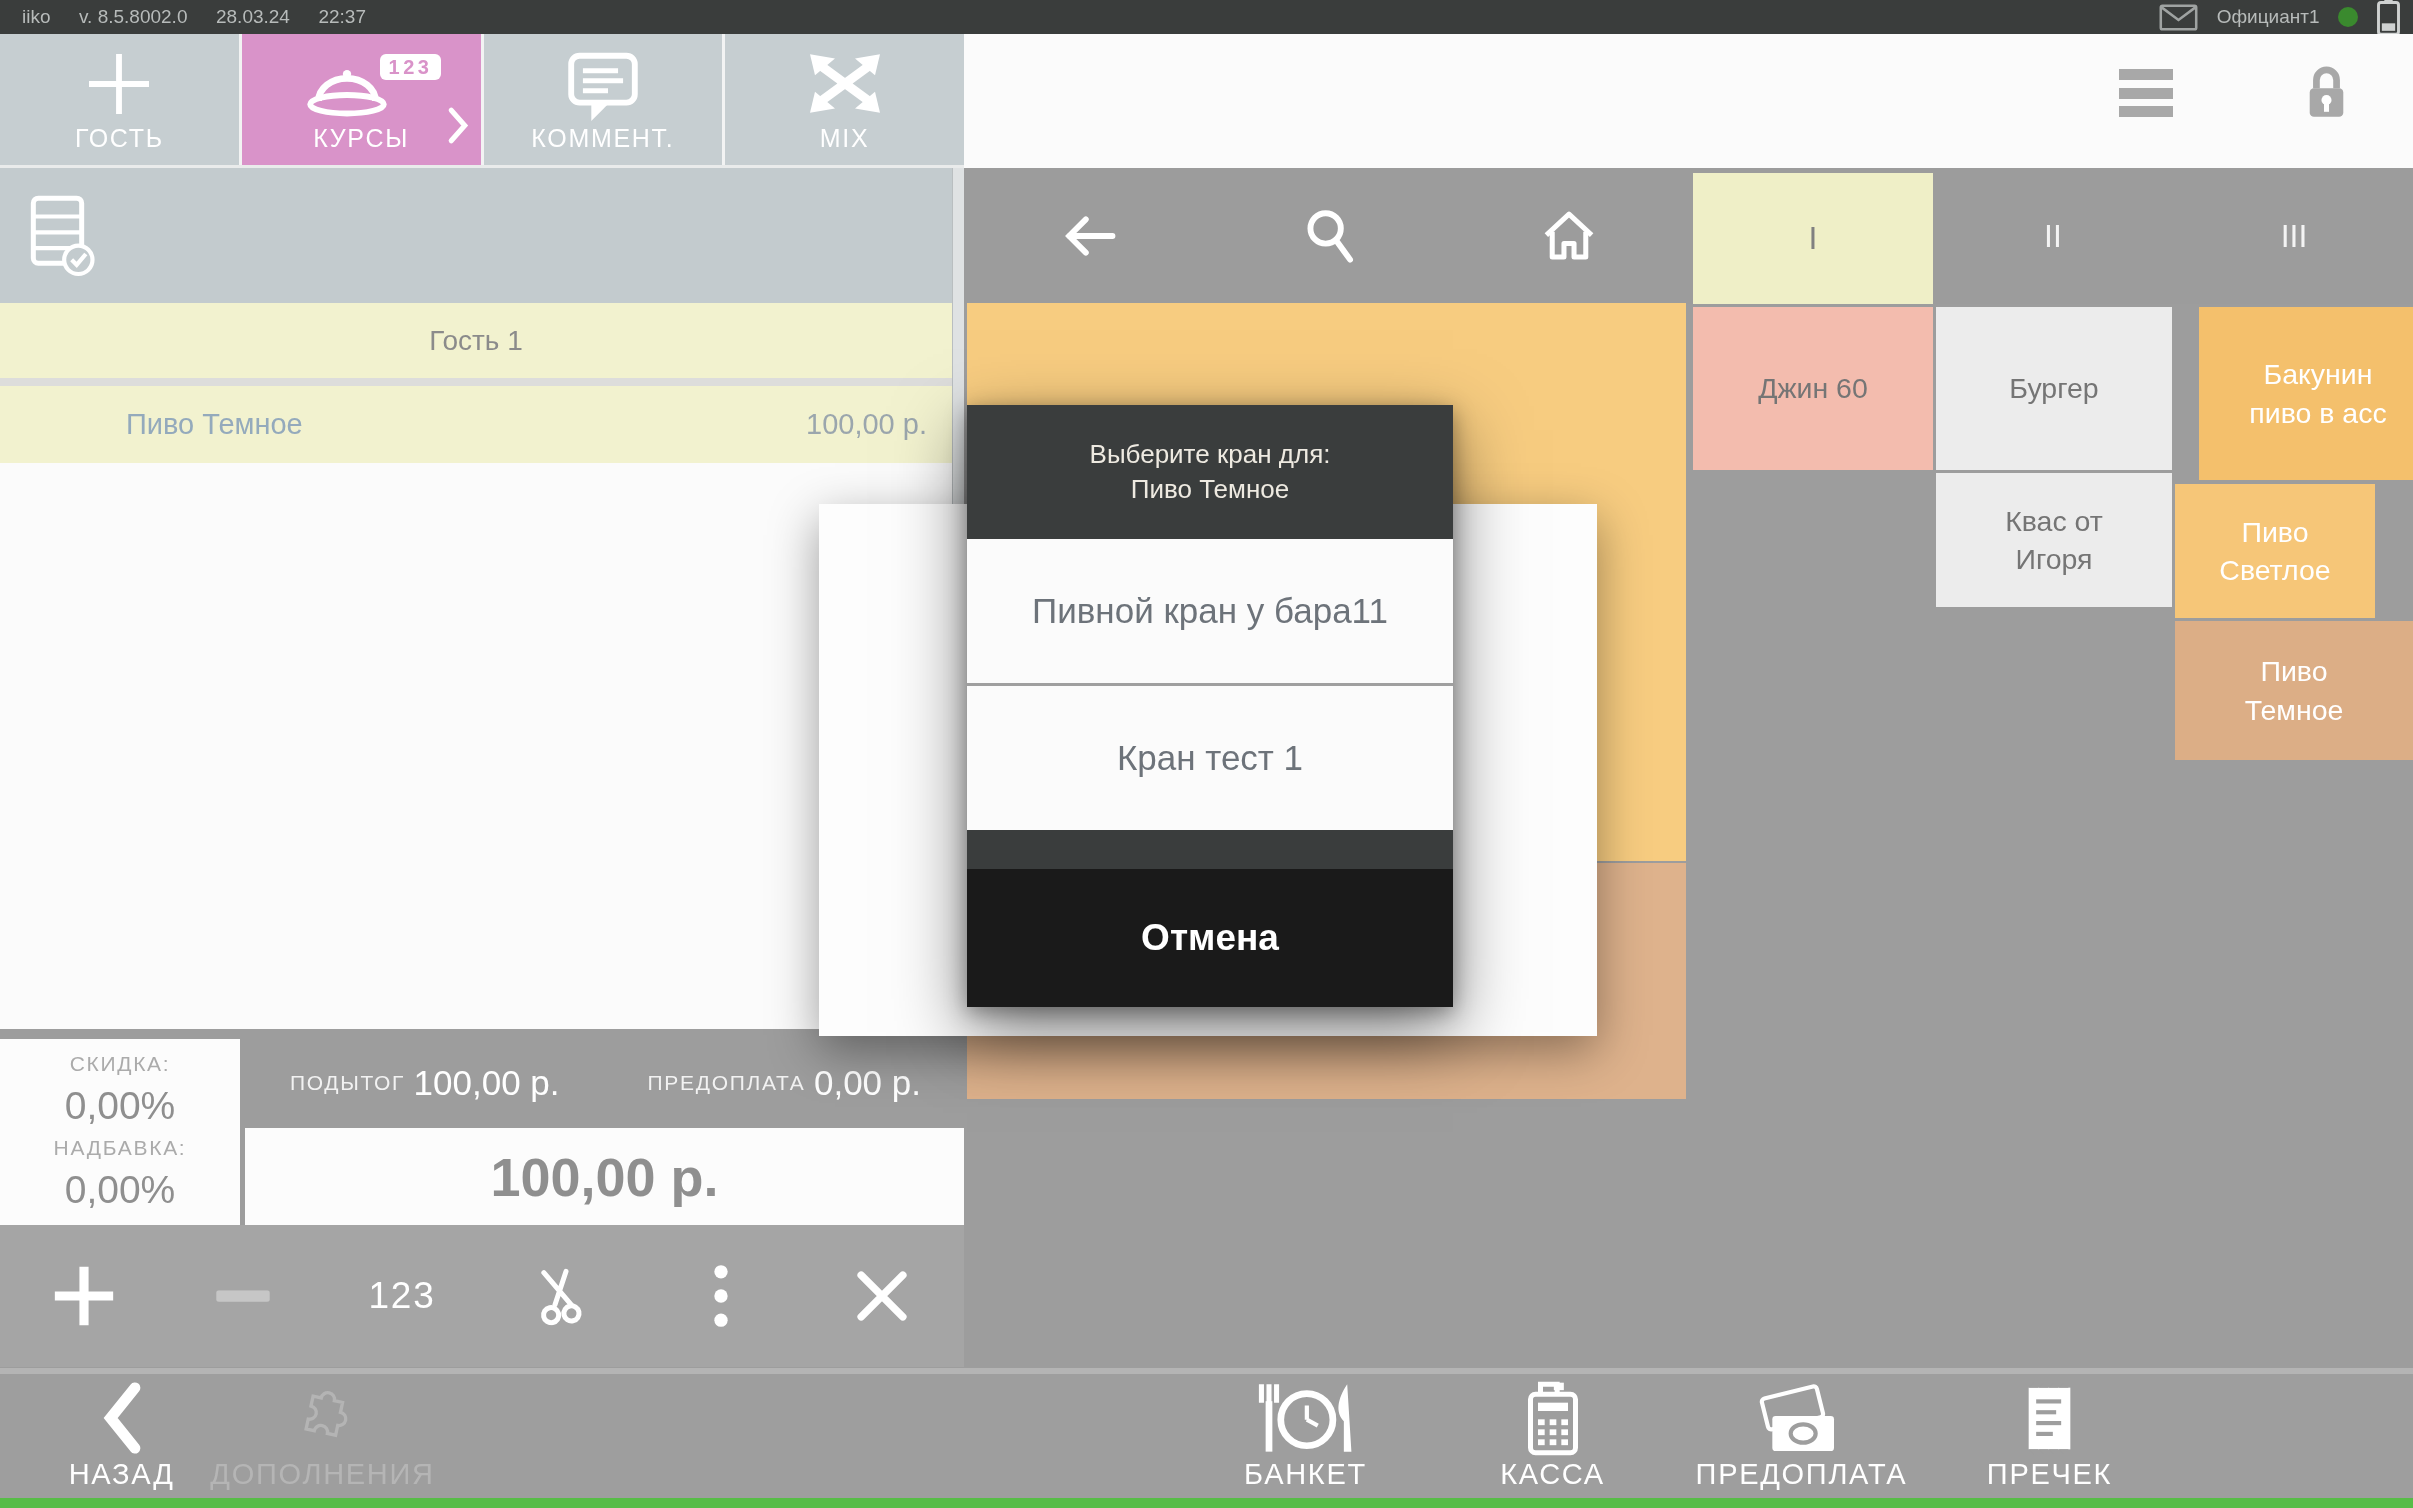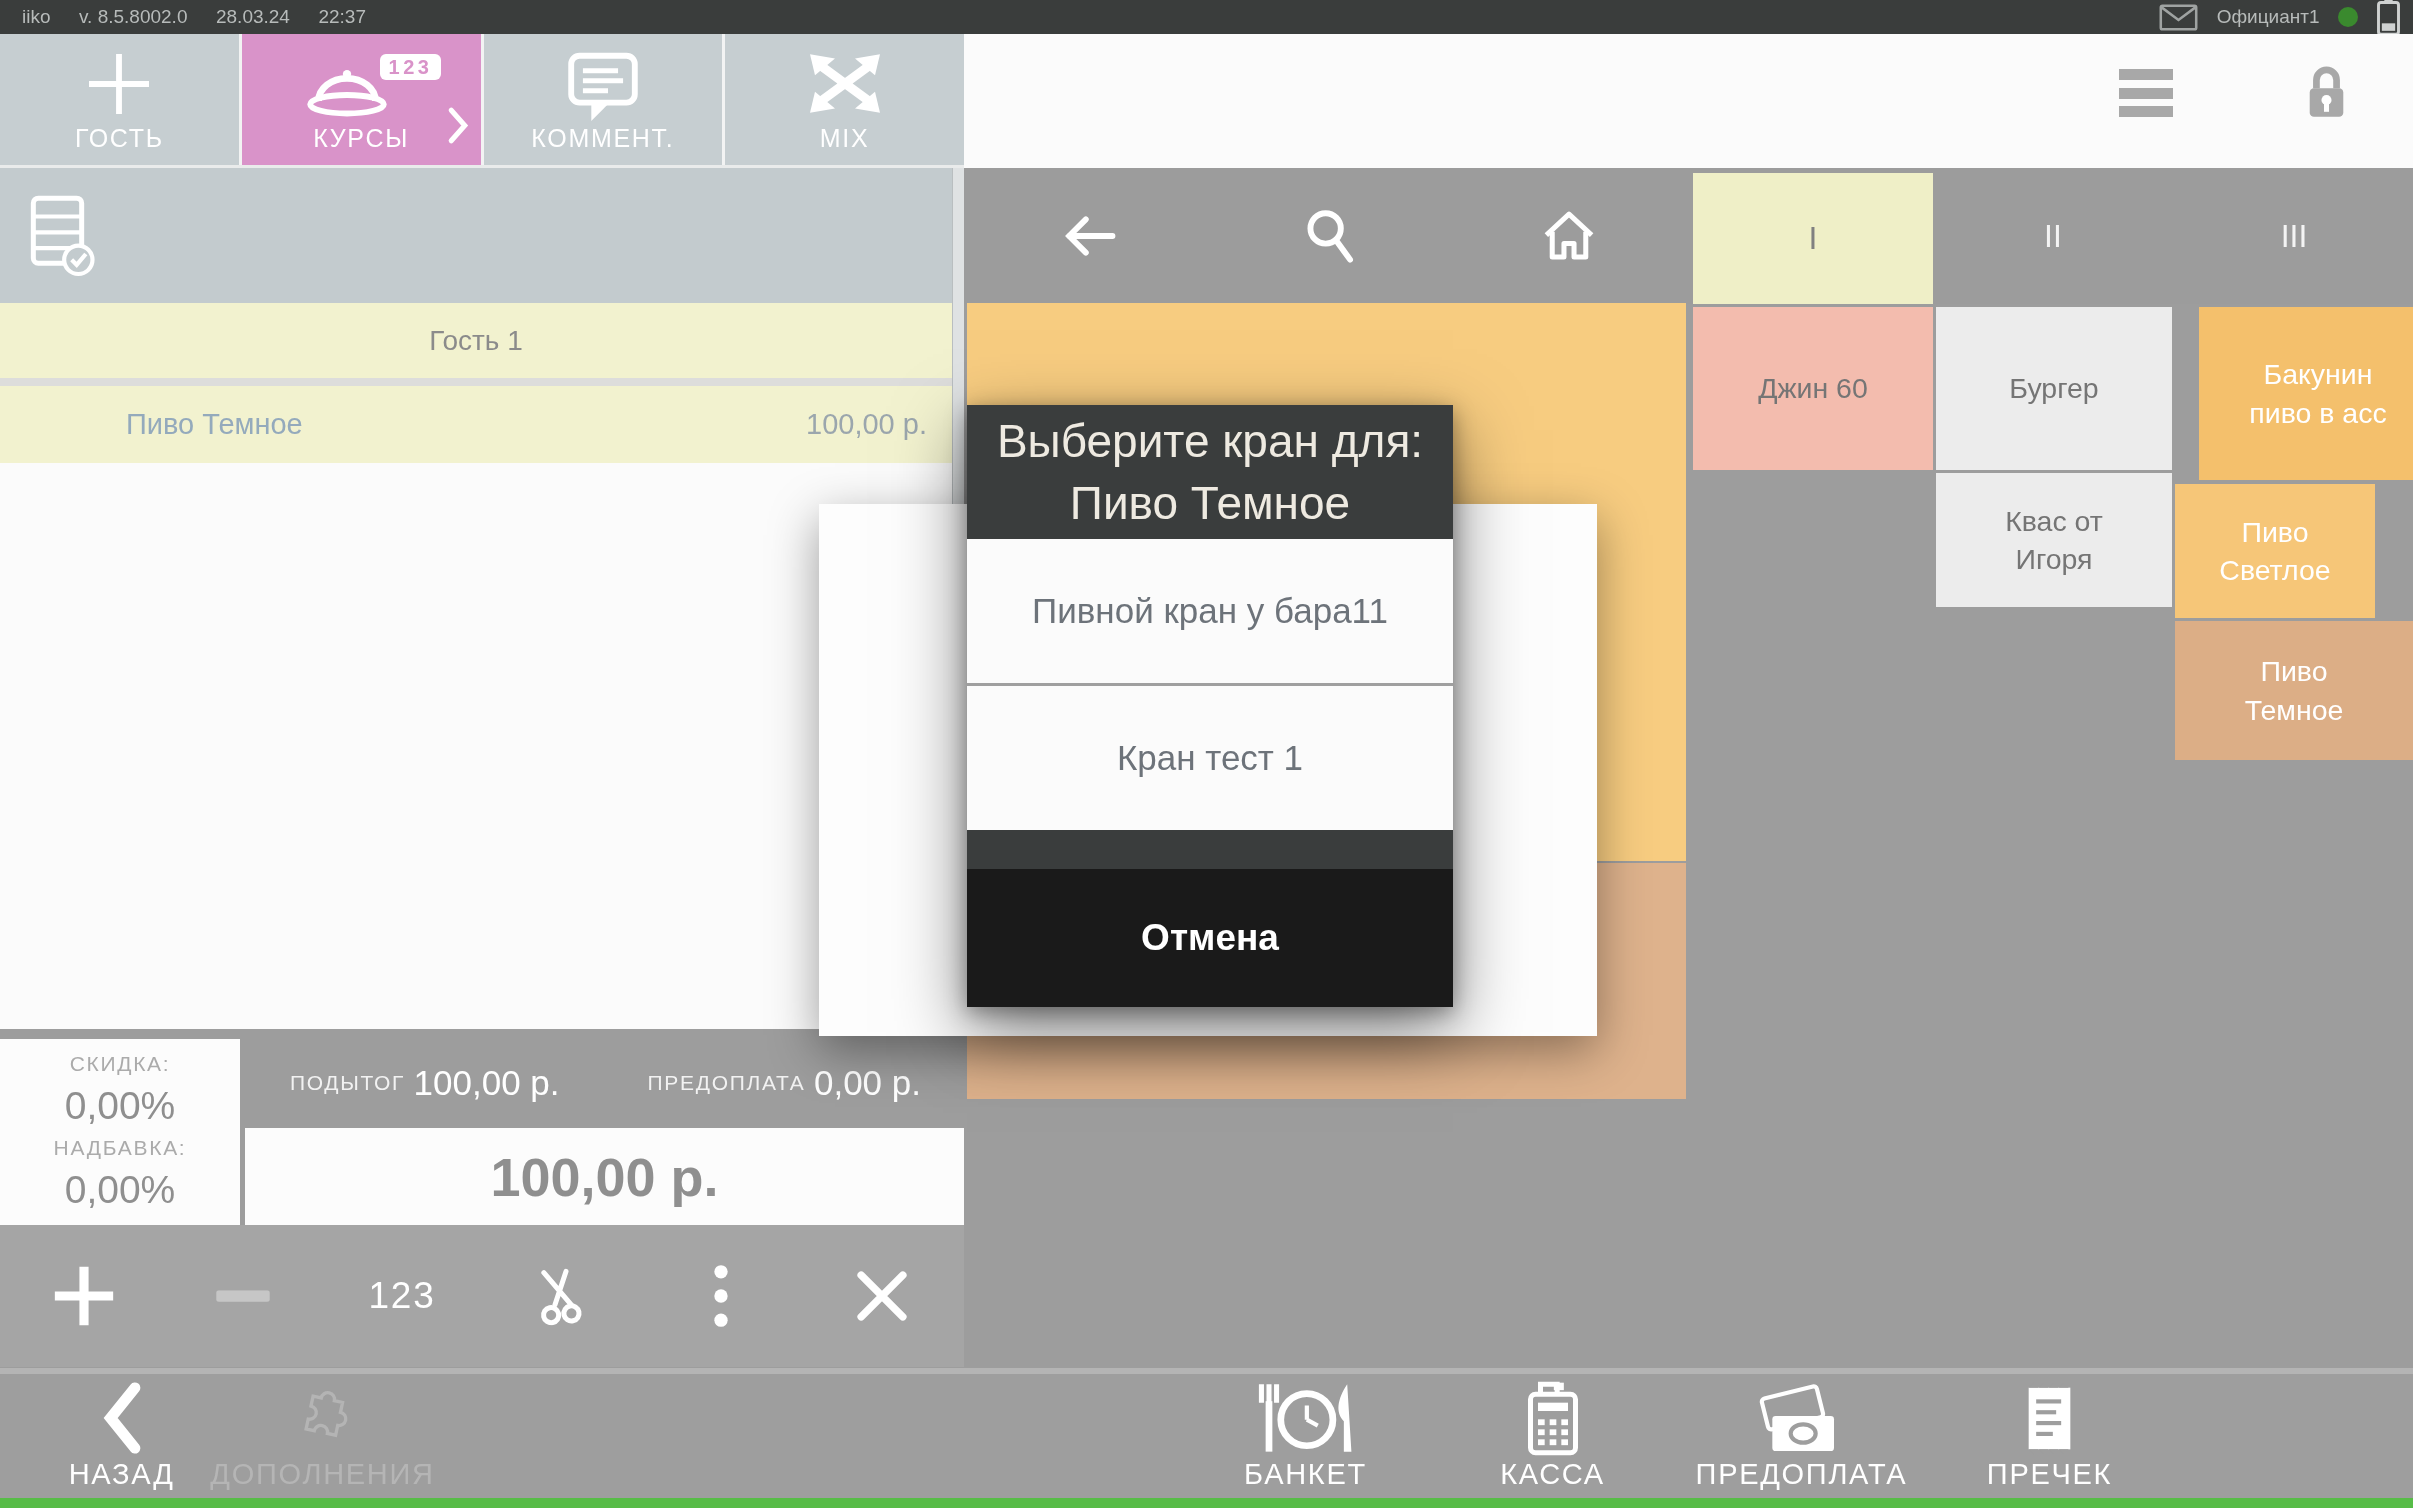--- a/index.html
+++ b/index.html
@@ -102,21 +102,21 @@
   .c-kvas{left:1936px;top:473px;width:236px;height:134px;background:#ececec;}
   .c-light{left:2175px;top:484px;width:200px;height:134px;background:#f6c678;}
   .c-dark{left:2175px;top:621px;width:238px;height:139px;background:#dcae86;}
 
   
   .backpanel{left:819px;top:504px;width:778px;height:532px;background:#fdfdfd;
              box-shadow:0 15px 46px rgba(0,0,0,.38);}
   .modal{left:967px;top:405px;width:486px;height:602px;
          box-shadow:0 25px 67px rgba(0,0,0,.5), 0 5px 20px rgba(0,0,0,.35);}
   .modal-header{height:134px;background:#3a3d3d;color:#eeeae1;display:flex;flex-direction:column;
-                align-items:center;justify-content:center;font-size:46px;line-height:1.35;}
+                align-items:center;justify-content:center;font-size:26px;line-height:1.35;}
   .modal-opt{height:144px;background:#fbfbfb;color:#6d737a;display:flex;align-items:center;
              justify-content:center;font-size:35px;}
   .opt-div{height:2.5px;background:#9f9f9f;}
   .modal-gap{height:39px;background:#3a3d3d;}
   .modal-cancel{height:138px;background:#1a1a1a;color:#fff;font-weight:bold;font-size:37px;
                 display:flex;align-items:center;justify-content:center;}
 
   svg{display:block;}
 </style>
 </head>

